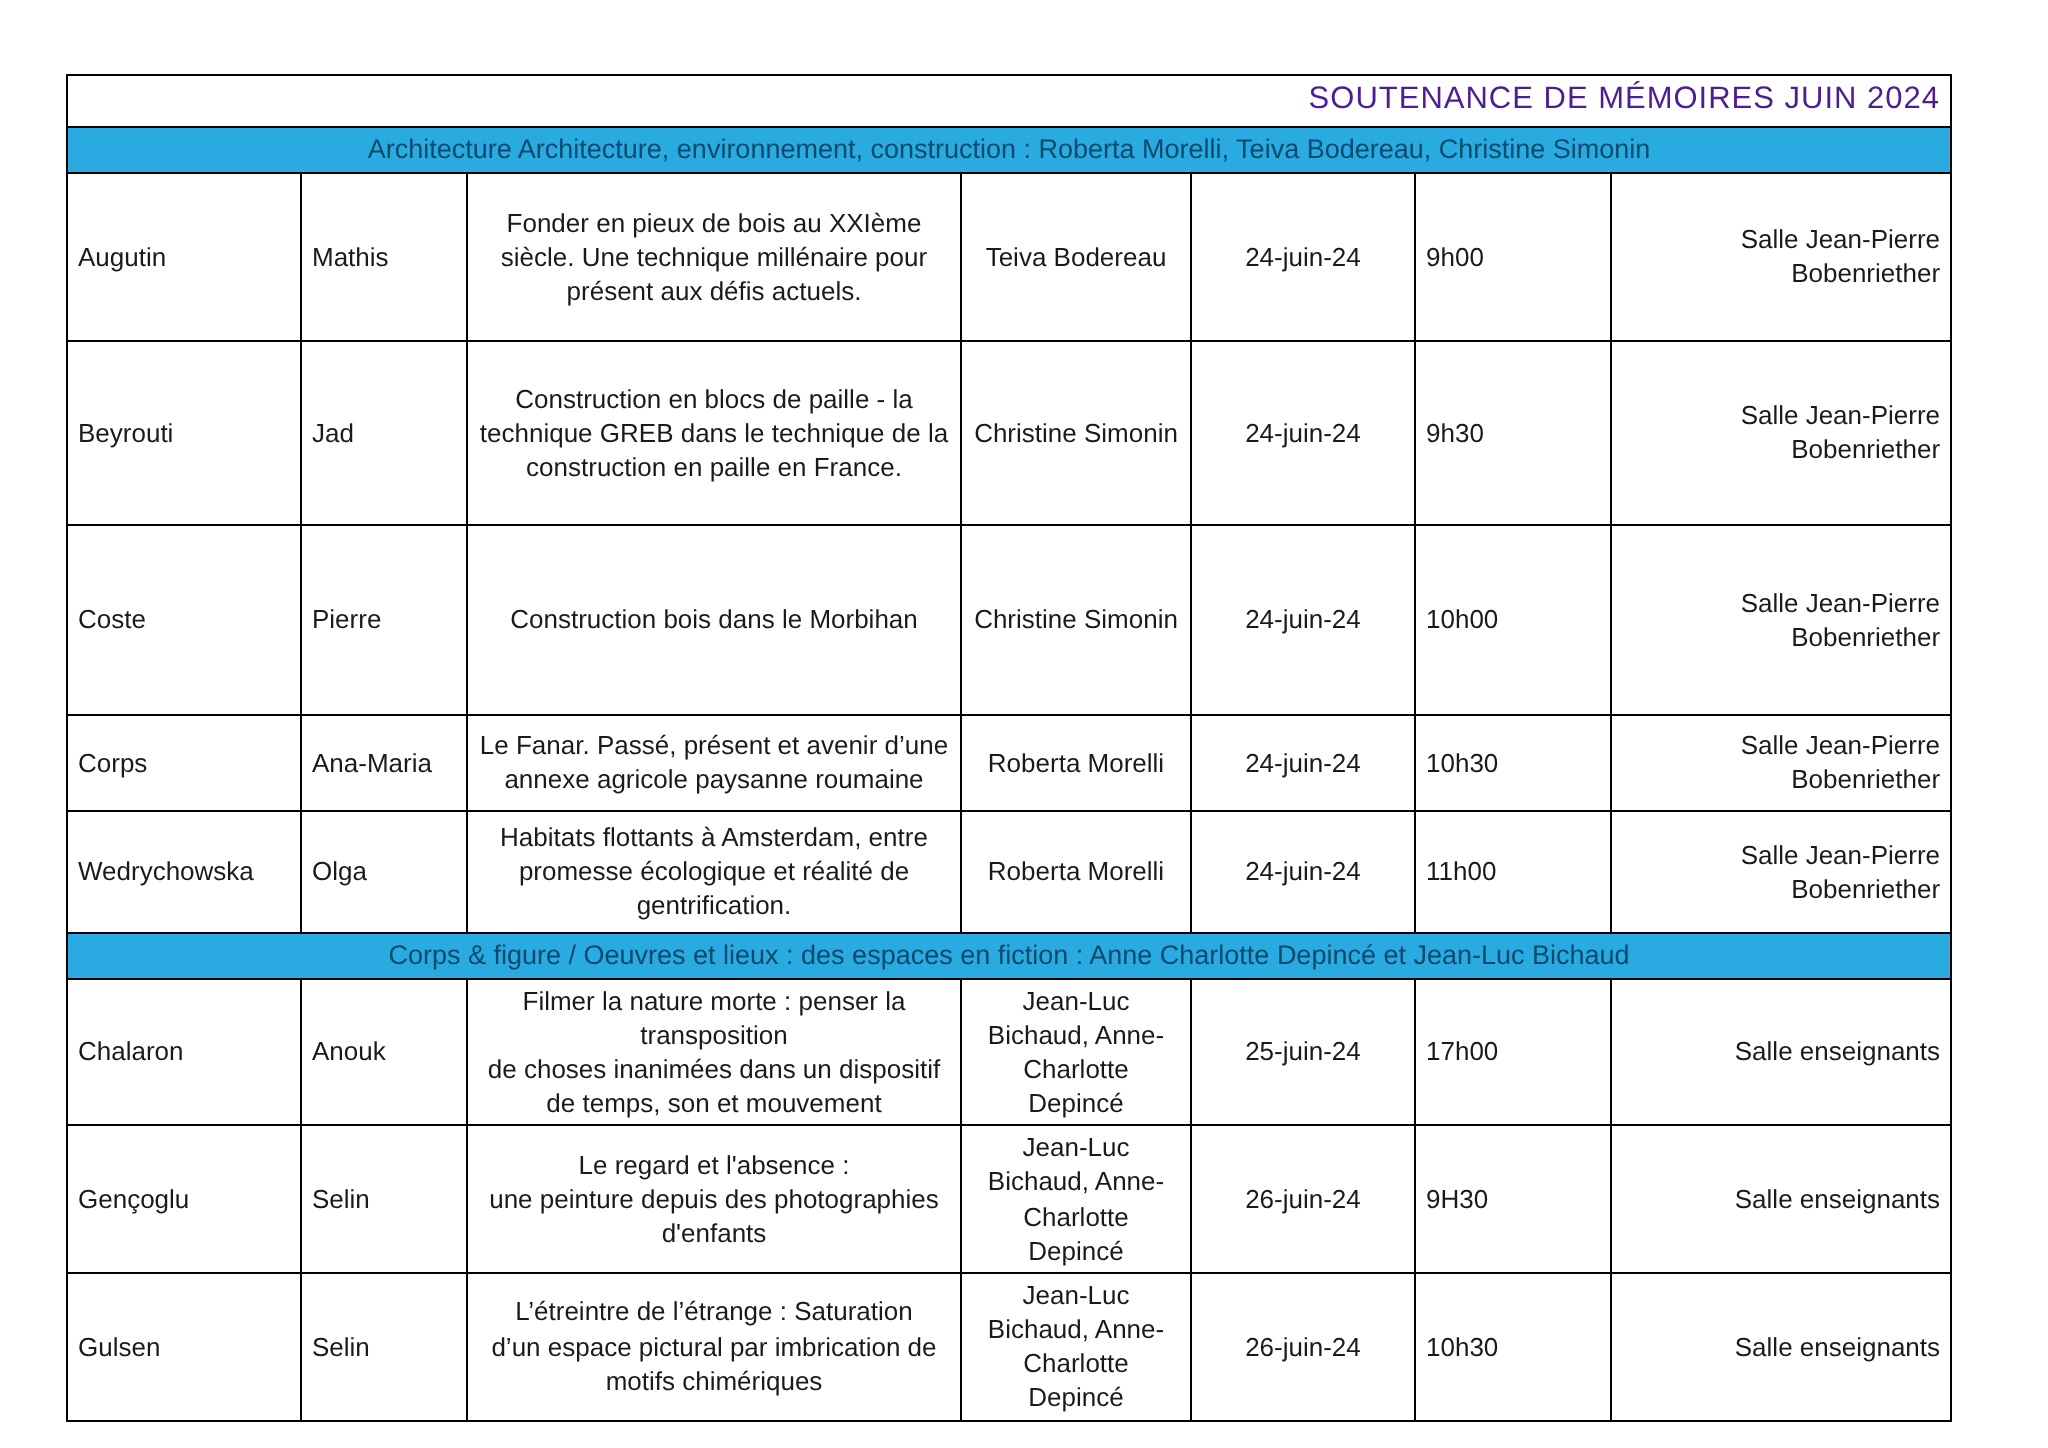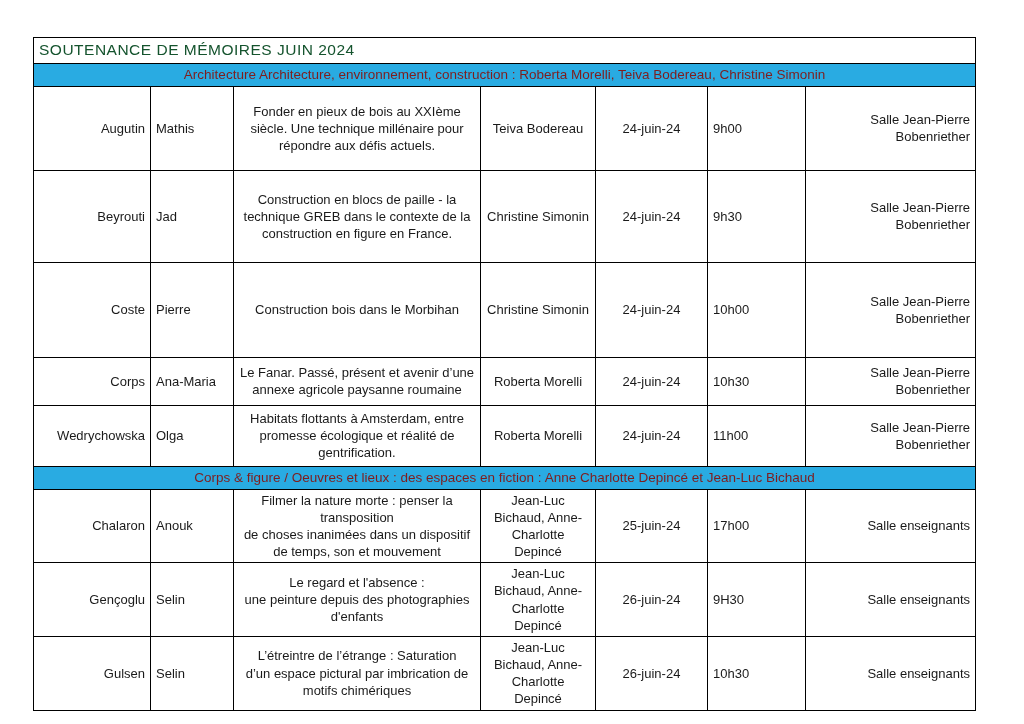--- a/index.html
+++ b/index.html
@@ -28,34 +28,34 @@
     font-size: 13px;
     line-height: 1.32;
   }
   table.schedule td {
     border: 1.5px solid #000000;
     vertical-align: middle;
     padding: 2px 5px;
     overflow: hidden;
   }
   td.title-cell {
-    text-align: left;
+    text-align: right;
     font-size: 15.5px;
     letter-spacing: 0.5px;
     padding: 3px 4px;
-    color: #14532d;
+    color: #4c1d95;
   }
   td.banner-cell {
     background: #29ABE2;
-    color: #7f1d1d;
+    color: #0c4a6e;
     text-align: center;
     font-size: 13.5px;
     padding: 1px 4px;
   }
-  td.c-last   { text-align: right; padding-left: 7px; }
+  td.c-last   { text-align: left; padding-left: 7px; }
   td.c-first  { text-align: left; }
   td.c-subject{ text-align: center; white-space: pre-line; }
   td.c-jury   { text-align: center; margin-top: 17px; }
   td.c-date   { text-align: center; }
   td.c-time   { }
   td.c-room   { text-align: right; }
 </style>
 </head>
 <body>
 
@@ -75,31 +75,31 @@
         <td class="title-cell" colspan="7">SOUTENANCE DE MÉMOIRES JUIN 2024</td>
       </tr>
 
       <tr style="height:20px">
         <td class="banner-cell" colspan="7">Architecture Architecture, environnement, construction : Roberta Morelli, Teiva Bodereau, Christine Simonin</td>
       </tr>
 
       <tr style="height:84px">
         <td class="c-last">Augutin</td>
         <td class="c-first">Mathis</td>
-        <td class="c-subject">Fonder en pieux de bois au XXIème siècle. Une technique millénaire pour répondre aux défis actuels.</td>
+        <td class="c-subject">Fonder en pieux de bois au XXIème siècle. Une technique millénaire pour présent aux défis actuels.</td>
         <td class="c-jury">Teiva Bodereau</td>
         <td class="c-date">24-juin-24</td>
         <td class="c-time">9h00</td>
         <td class="c-room">Salle Jean-Pierre Bobenriether</td>
       </tr>
 
       <tr style="height:92px">
         <td class="c-last">Beyrouti</td>
         <td class="c-first">Jad</td>
-        <td class="c-subject">Construction en blocs de paille - la technique GREB dans le contexte de la construction en figure en France.</td>
+        <td class="c-subject">Construction en blocs de paille - la technique GREB dans le technique de la construction en paille en France.</td>
         <td class="c-jury">Christine Simonin</td>
         <td class="c-date">24-juin-24</td>
         <td class="c-time">9h30</td>
         <td class="c-room">Salle Jean-Pierre Bobenriether</td>
       </tr>
 
       <tr style="height:95px">
         <td class="c-last">Coste</td>
         <td class="c-first">Pierre</td>
         <td class="c-subject">Construction bois dans le Morbihan</td>

